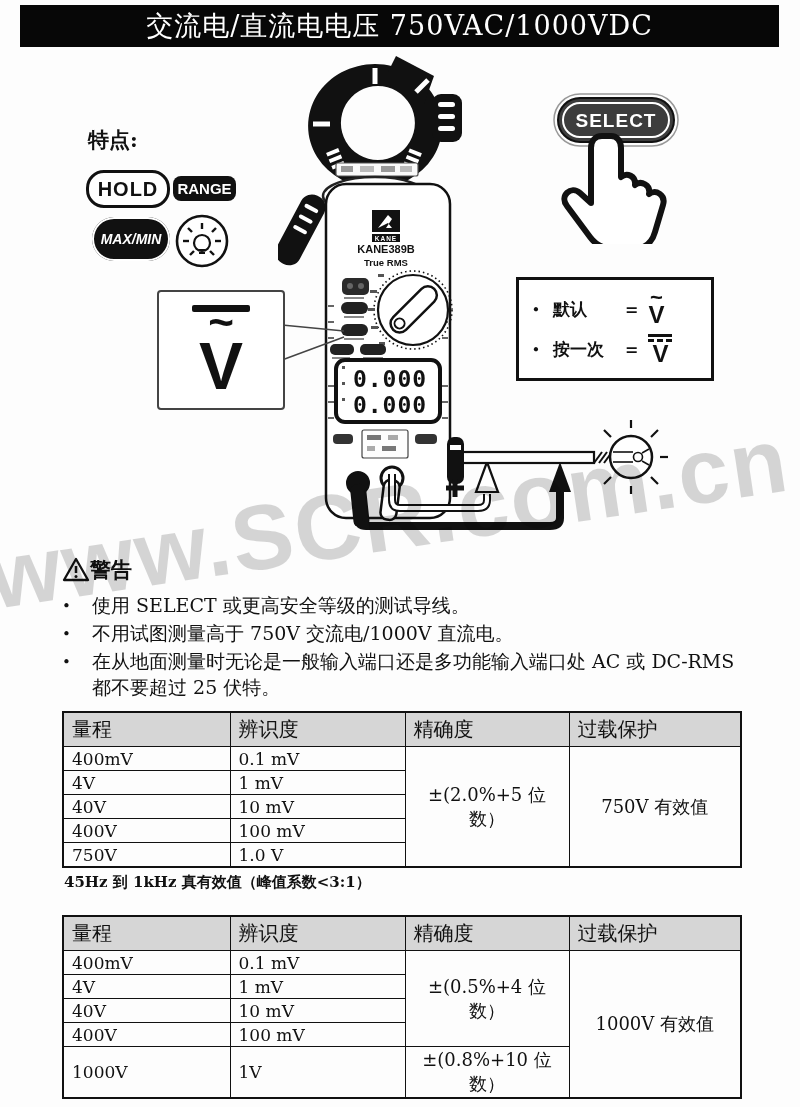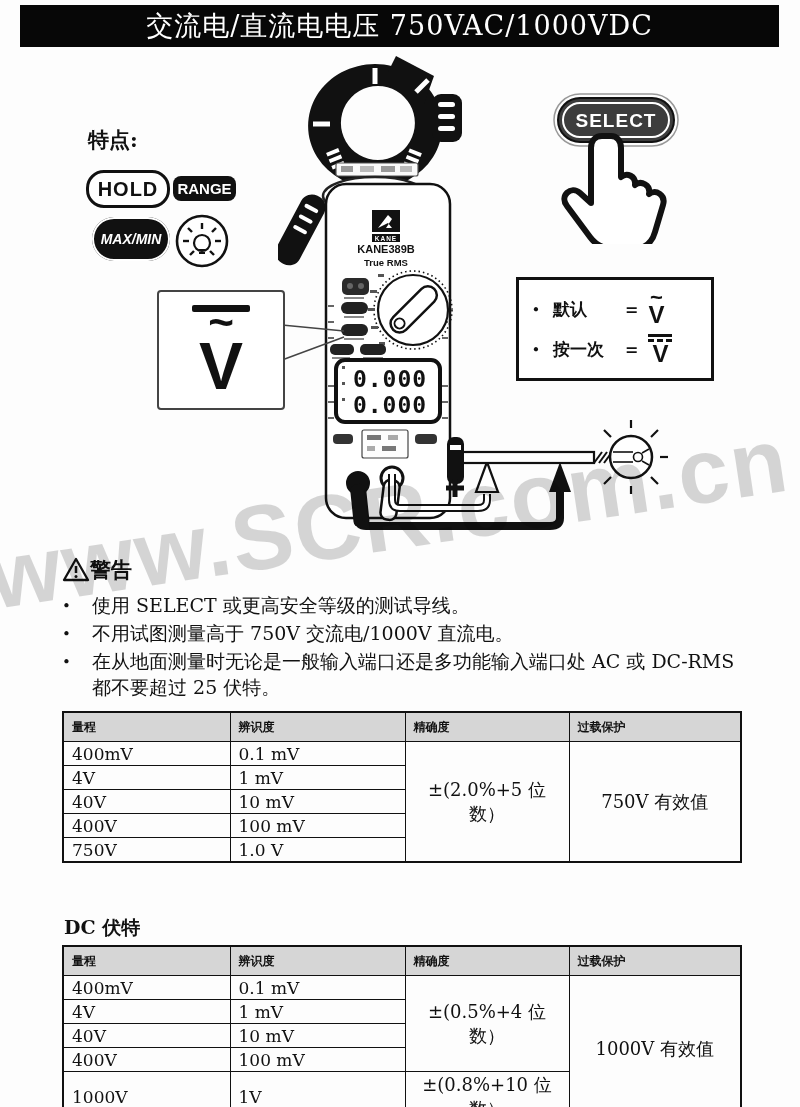--- a/index.html
+++ b/index.html
@@ -59,21 +59,21 @@
   .warn-item .dot{width:10px;flex:none;font-size:15px;padding-top:1px;}
   
   .tbl-block{position:absolute;left:62px;width:678px;z-index:3;}
   .ac-block{top:711px;}
   .dc-block{top:915px;}
   .tbl-title{font-weight:bold;font-size:19px;margin:0 0 4px 2px;font-family:"DejaVu Serif", serif;}
   table.spec{border-collapse:collapse;width:678px;table-layout:fixed;}
   table.spec th,table.spec td{border:1.5px solid #111;font-size:17px;}
   table.spec{border:2px solid #111;}
   table.spec th{background:#d6d6d6;text-align:left;padding:3px 8px;height:22px;
-                font-family:"Liberation Sans", sans-serif;font-weight:bold;font-size:12px;}
+                font-family:"Liberation Sans", sans-serif;font-weight:normal;font-size:20px;}
   table.spec td{padding:1px 8px;height:21px;font-family:"DejaVu Serif", serif;}
   table.spec td.center{text-align:center;font-size:18px;}
   .tbl-note{font-weight:bold;font-size:15px;margin-top:5px;margin-left:2px;}
 </style>
 </head>
 <body>
 
 <div class="page">
 
   <div class="titlebar">交流电/直流电电压 750VAC/1000VDC</div>
@@ -352,24 +352,24 @@
         <tr>
             <td>400V</td>
             <td>100 mV</td>
           </tr>
         <tr>
             <td>750V</td>
             <td>1.0 V</td>
           </tr>
       </tbody>
     </table>
+    <div class="tbl-note">45Hz 到 1kHz 真有效值（峰值系数&lt;3:1）</div>
   </div>
 
   <div class="tbl-block dc-block">
-    <div class="tbl-title">DC 伏特</div>
     <table class="spec">
       <colgroup>
           <col style="width:167px">
           <col style="width:175px">
           <col style="width:164px">
           <col style="width:172px">
         </colgroup>
       <thead>
         <tr>
           <th>量程</th>

